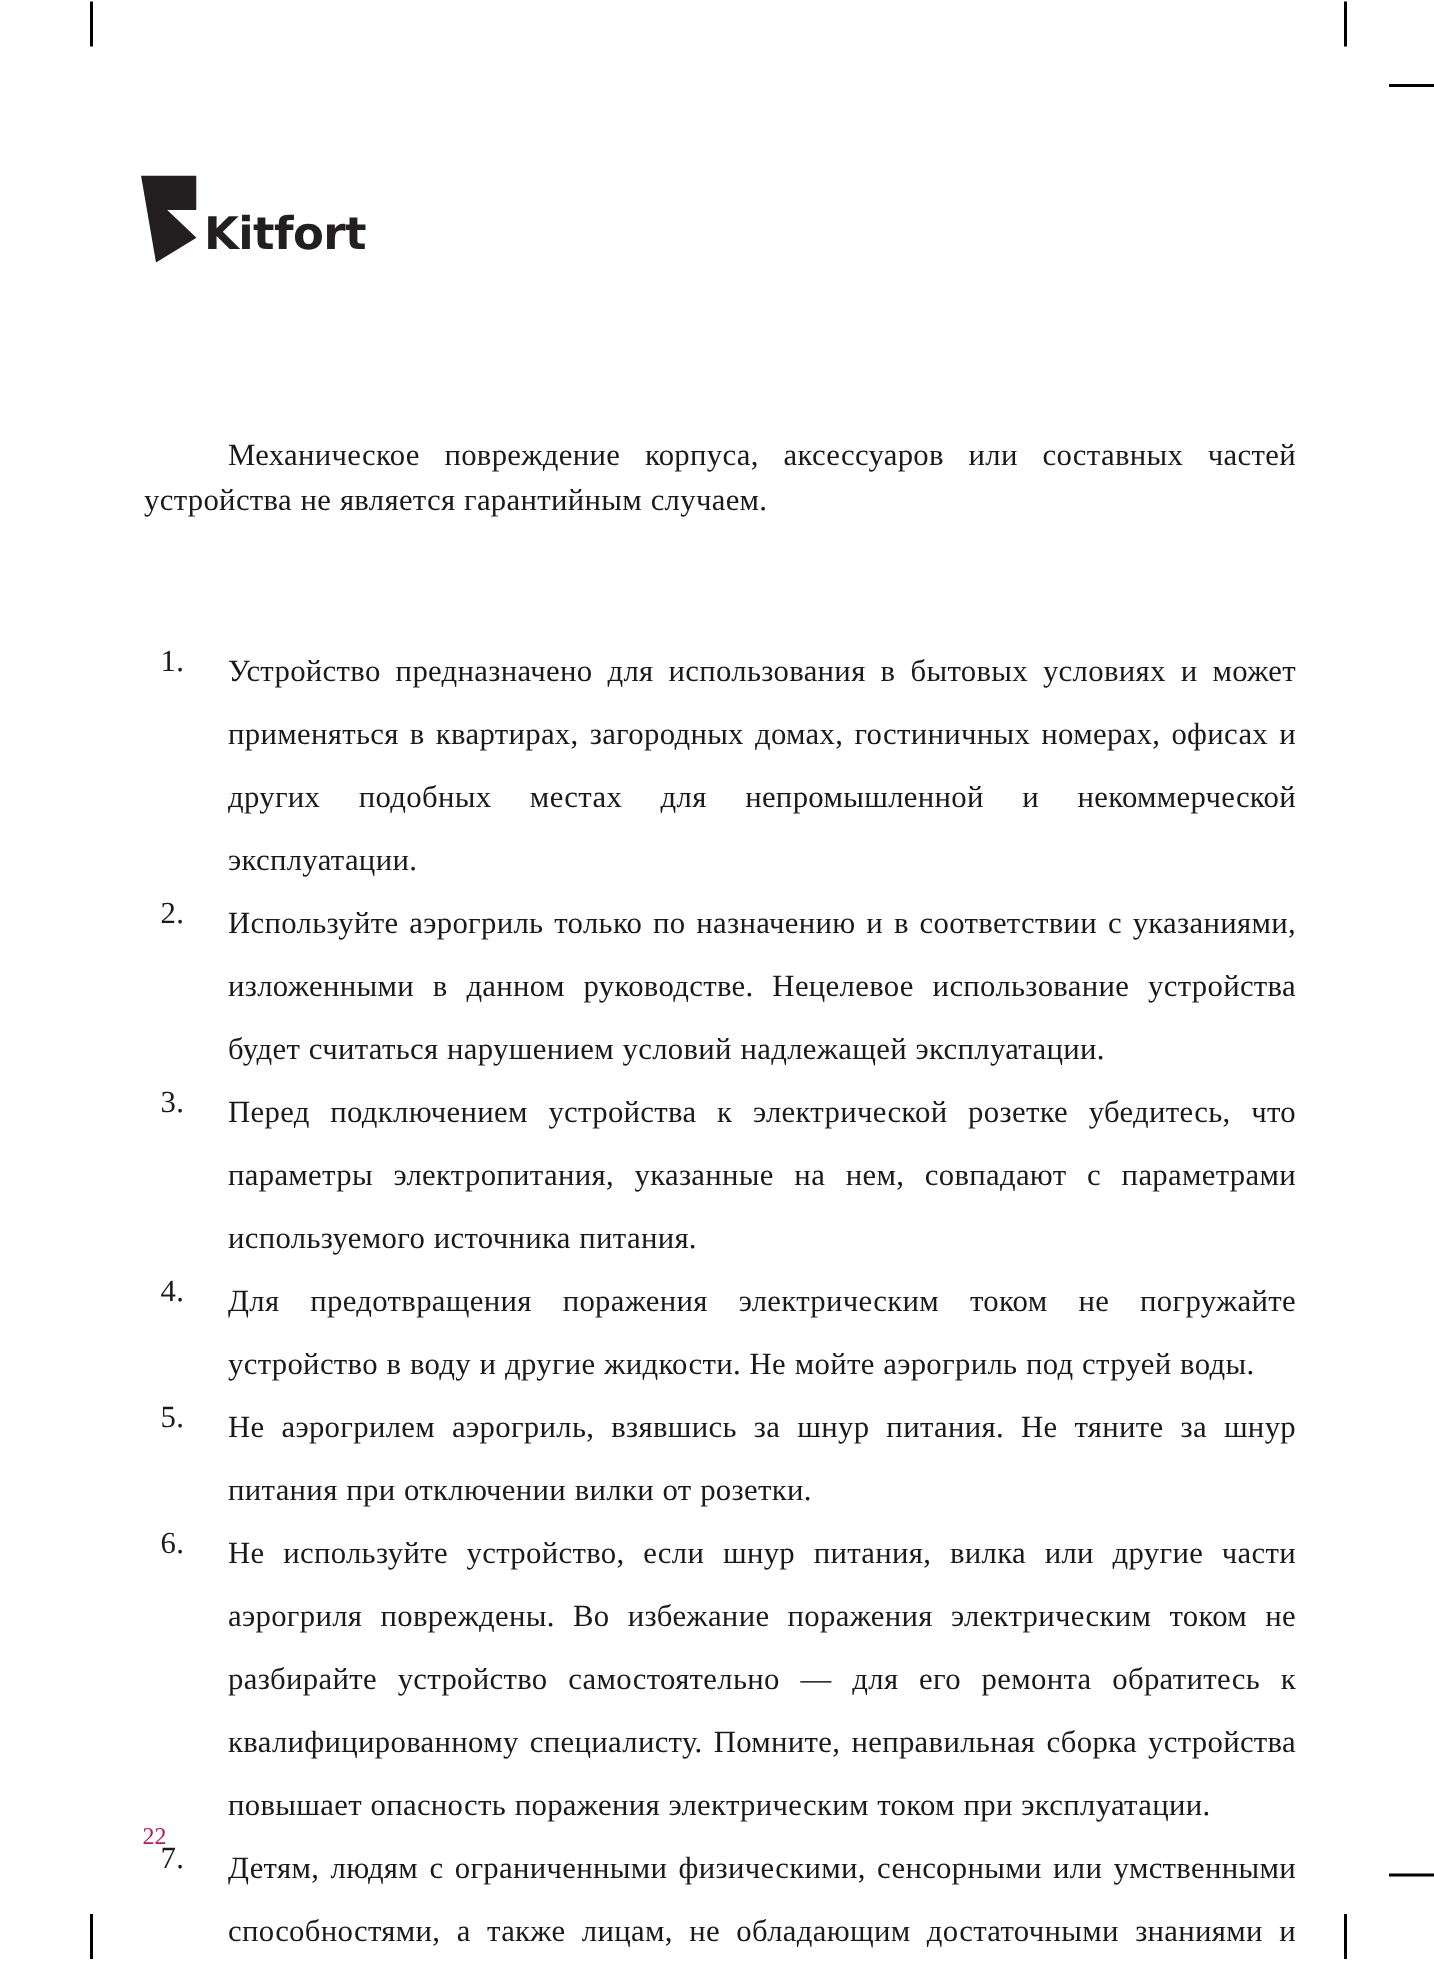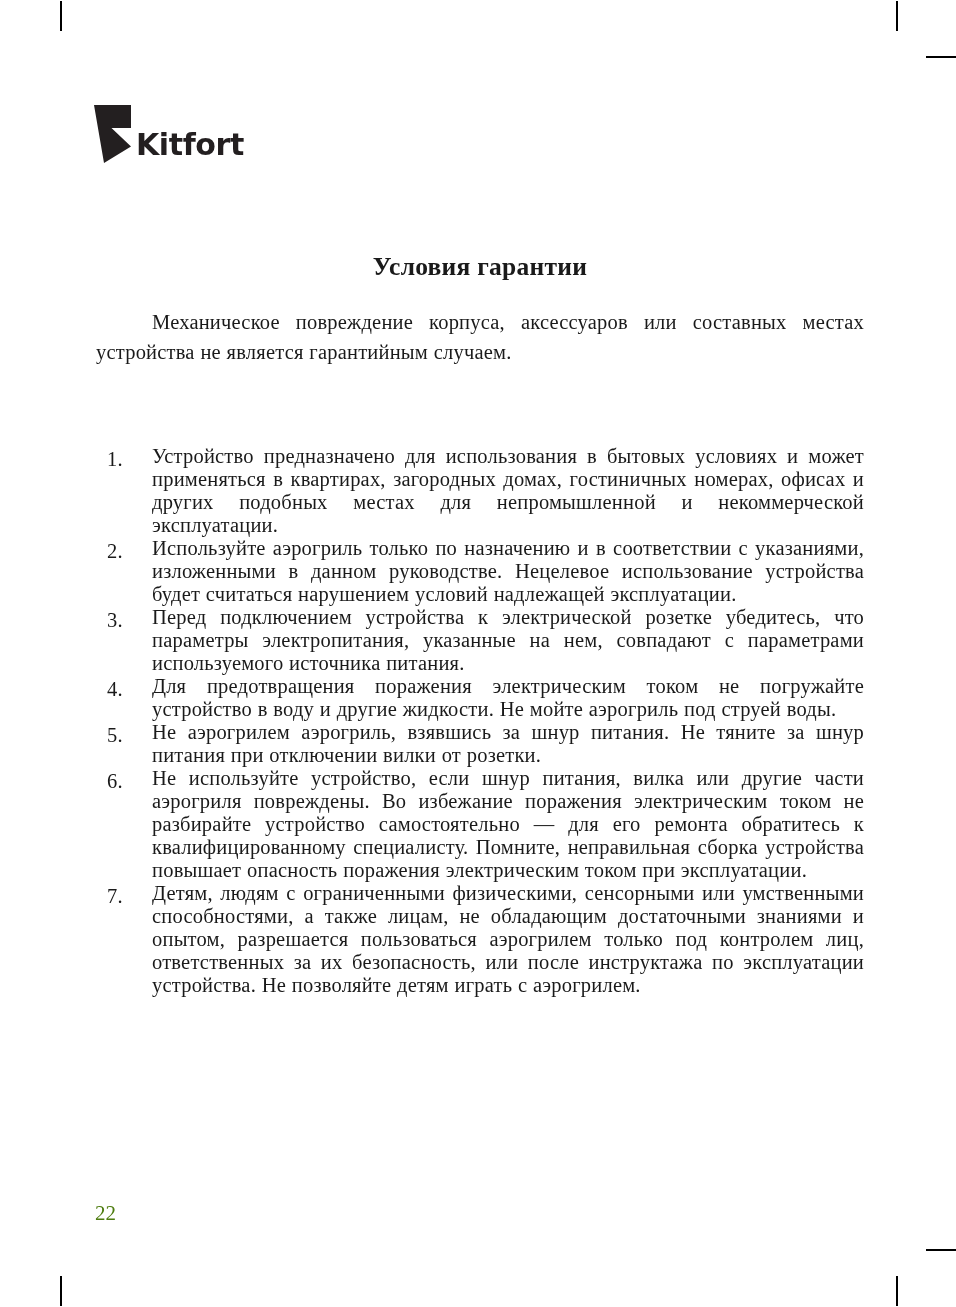--- a/index.html
+++ b/index.html
@@ -28,21 +28,21 @@
   .crop-tl-v { left: 60px;  top: 1px; }
   .crop-tr-v { left: 896px; top: 1px; }
   .crop-bl-v { left: 60px;  top: 1276px; }
   .crop-br-v { left: 896px; top: 1276px; }
   .crop-tr-h { left: 926px; top: 56px; }
   .crop-br-h { left: 926px; top: 1249px; }
 
   
   .page {
     position: absolute;
-    left: 0; top: 0;
+    left: 0; top: 12px;
     width: 956px;
     height: 1204px;
   }
 
   .logo-block {
     position: absolute;
     left: 94px;
     top: 101px;
     display: flex;
     align-items: flex-end;
@@ -99,21 +99,21 @@
     margin: 0;
     padding: 0;
     list-style: none;
     counter-reset: prec;
   }
   ol.precaution-list > li {
     position: relative;
     counter-increment: prec;
     padding-left: 56px;
     font-size: 20.5px;
-    line-height: 23px;
+    line-height: 42px;
     text-align: justify;
     letter-spacing: 0.01em;
     word-spacing: 0.02em;
   }
   ol.precaution-list > li::before {
     content: counter(prec) ".";
     position: absolute;
     left: 11px;
     top: 0;
     width: 30px;
@@ -121,23 +121,23 @@
     font-size: 20.5px;
     line-height: 29.5px;
   }
   ol.precaution-list > li:last-child { text-align: justify; }
   ol.precaution-list > li > span.li-text { display: inline; }
 
   .page-number {
     position: absolute;
     left: 95px;
     top: 1203px;
-    font-size: 21px;
+    font-size: 16px;
     line-height: 20px;
-    color: #4d7c0f;
+    color: #be185d;
     text-align: right;
   }
 </style>
 </head>
 <body>
 
 <div class="crop-mark crop-v crop-tl-v"></div>
 <div class="crop-mark crop-v crop-tr-v"></div>
 <div class="crop-mark crop-h crop-tr-h"></div>
 <div class="crop-mark crop-v crop-bl-v"></div>
@@ -153,25 +153,24 @@
       </svg>
     </span>
     <span class="logo-word">Kitfort</span>
   </div>
 
   <div class="content">
 
 
     <div class="spacer-warranty-top"></div>
 
-    <h2 class="section-heading">Условия гарантии</h2>
 
     <div class="spacer-warranty-mid"></div>
 
-    <p class="body-text">Механическое повреждение корпуса, аксессуаров или составных местах устройства не является гарантийным случаем.</p>
+    <p class="body-text">Механическое повреждение корпуса, аксессуаров или составных частей устройства не является гарантийным случаем.</p>
 
     <div class="spacer-precautions-top"></div>
 
 
     <div class="spacer-precautions-mid"></div>
 
 
     <ol class="precaution-list">
       <li><span class="li-text">Устройство предназначено для использования в бытовых условиях и может применяться в квартирах, загородных домах, гостиничных номерах, офисах и других подобных местах для непромышленной и некоммерческой эксплуатации.</span></li>
       <li><span class="li-text">Используйте аэрогриль только по назначению и в соответствии с указаниями, изложенными в данном руководстве. Нецелевое использование устройства будет считаться нарушением условий надлежащей эксплуатации.</span></li>

